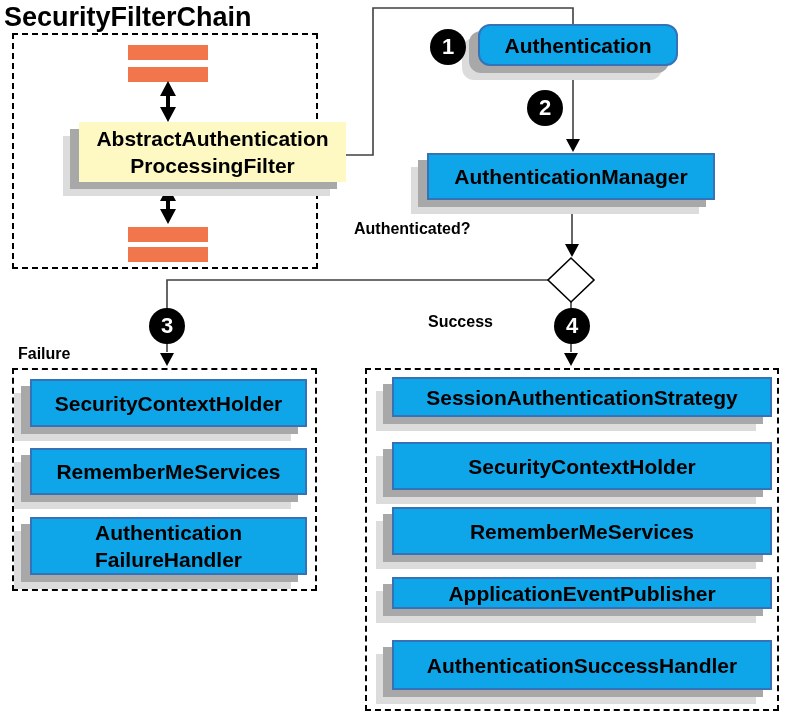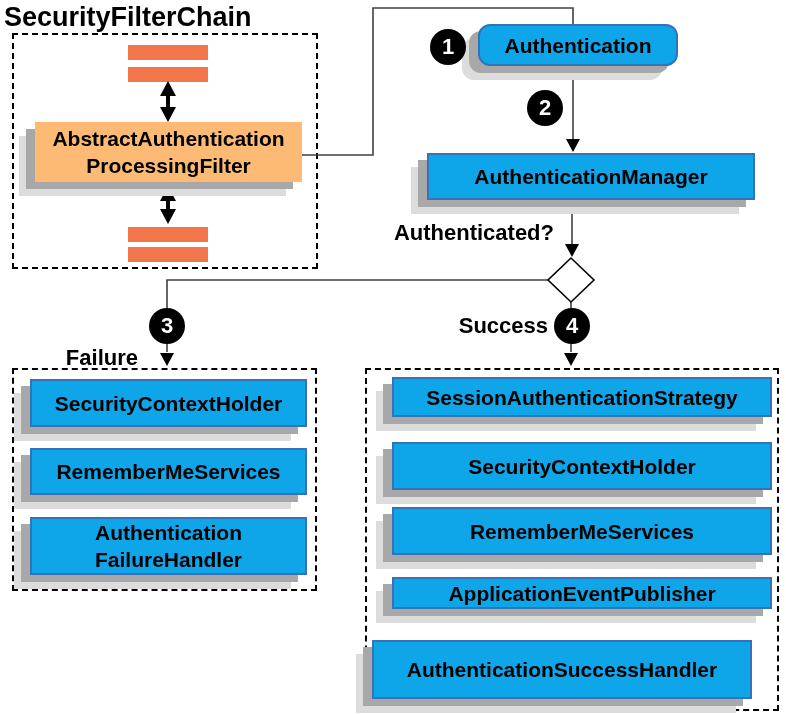--- a/index.html
+++ b/index.html
@@ -14,31 +14,31 @@
     position:absolute;border:2px dashed #000;box-sizing:border-box;z-index:1;
   }
   .node{
     position:absolute;display:flex;align-items:center;justify-content:center;
     font-weight:bold;font-size:21px;line-height:27px;text-align:center;
     white-space:pre-line;box-sizing:border-box;z-index:3;
     box-shadow:-9px 7px 0 #a8a8a8,-16px 14px 0 #dcdcdc;
   }
   .node-blue{background:#0ea5e9;border:2px solid #3572b8;}
   .node-rounded{border-radius:12px;}
-  .node-orange{background:#fdba74;border:none;}
+  .node-orange{background:#fef9c3;border:none;margin-left:44px;}
   .filter-bar{
     position:absolute;left:128px;width:80px;height:15px;background:#f2764b;z-index:2;
   }
   .step-badge{
     position:absolute;width:36px;height:36px;border-radius:50%;background:#000;
     color:#fff;display:flex;align-items:center;justify-content:center;
     font-size:22px;font-weight:bold;z-index:5;
   }
   .flow-label{
-    position:absolute;font-size:22px;font-weight:bold;z-index:2;text-align:right;
+    position:absolute;font-size:16px;font-weight:bold;z-index:2;text-align:left;
   }
   .svg-layer{position:absolute;left:0;top:0;z-index:2;}
 </style>
 </head>
 <body>
 
 <div class="canvas">
 
   <div class="diagram-title">SecurityFilterChain</div>
 
@@ -86,21 +86,21 @@
     </g>
 
     <polygon points="571,258 548,280 571,302 594,280" fill="#ffffff" stroke="#000" stroke-width="1.6"></polygon>
   </svg>
 
   <div class="node node-orange" style="left:35px;top:122px;width:267px;height:60px;">AbstractAuthentication
 ProcessingFilter</div>
 
   <div class="node node-blue node-rounded" style="left:478px;top:24px;width:200px;height:42px;">Authentication</div>
 
-  <div class="node node-blue" style="left:427px;top:153px;width:328px;height:47px;">AuthenticationManager</div>
+  <div class="node node-blue" style="left:427px;top:153px;width:288px;height:47px;">AuthenticationManager</div>
 
   <div class="step-badge" style="left:430px;top:29px;">1</div>
   <div class="step-badge" style="left:527px;top:90px;">2</div>
   <div class="step-badge" style="left:149px;top:308px;">3</div>
   <div class="step-badge" style="left:554px;top:308px;">4</div>
 
   <div class="flow-label" style="left:354px;top:220px;width:200px;">Authenticated?</div>
   <div class="flow-label" style="left:18px;top:313px;width:120px;margin-top:32px;">Failure</div>
   <div class="flow-label" style="left:428px;top:313px;width:120px;">Success</div>
 
@@ -108,15 +108,15 @@
   <div class="node node-blue" style="left:30px;top:379px;width:277px;height:48px;">SecurityContextHolder</div>
   <div class="node node-blue" style="left:30px;top:448px;width:277px;height:47px;">RememberMeServices</div>
   <div class="node node-blue" style="left:30px;top:517px;width:277px;height:58px;">Authentication
 FailureHandler</div>
 
   <div class="dashed-box" style="left:365px;top:368px;width:414px;height:343px;"></div>
   <div class="node node-blue" style="left:392px;top:377px;width:380px;height:40px;">SessionAuthenticationStrategy</div>
   <div class="node node-blue" style="left:392px;top:442px;width:380px;height:48px;">SecurityContextHolder</div>
   <div class="node node-blue" style="left:392px;top:507px;width:380px;height:48px;">RememberMeServices</div>
   <div class="node node-blue" style="left:392px;top:577px;width:380px;height:32px;">ApplicationEventPublisher</div>
-  <div class="node node-blue" style="left:372px;top:640px;width:380px;height:59px;">AuthenticationSuccessHandler</div>
+  <div class="node node-blue" style="left:392px;top:640px;width:380px;height:50px;">AuthenticationSuccessHandler</div>
 
 </div>
 
 </body></html>

